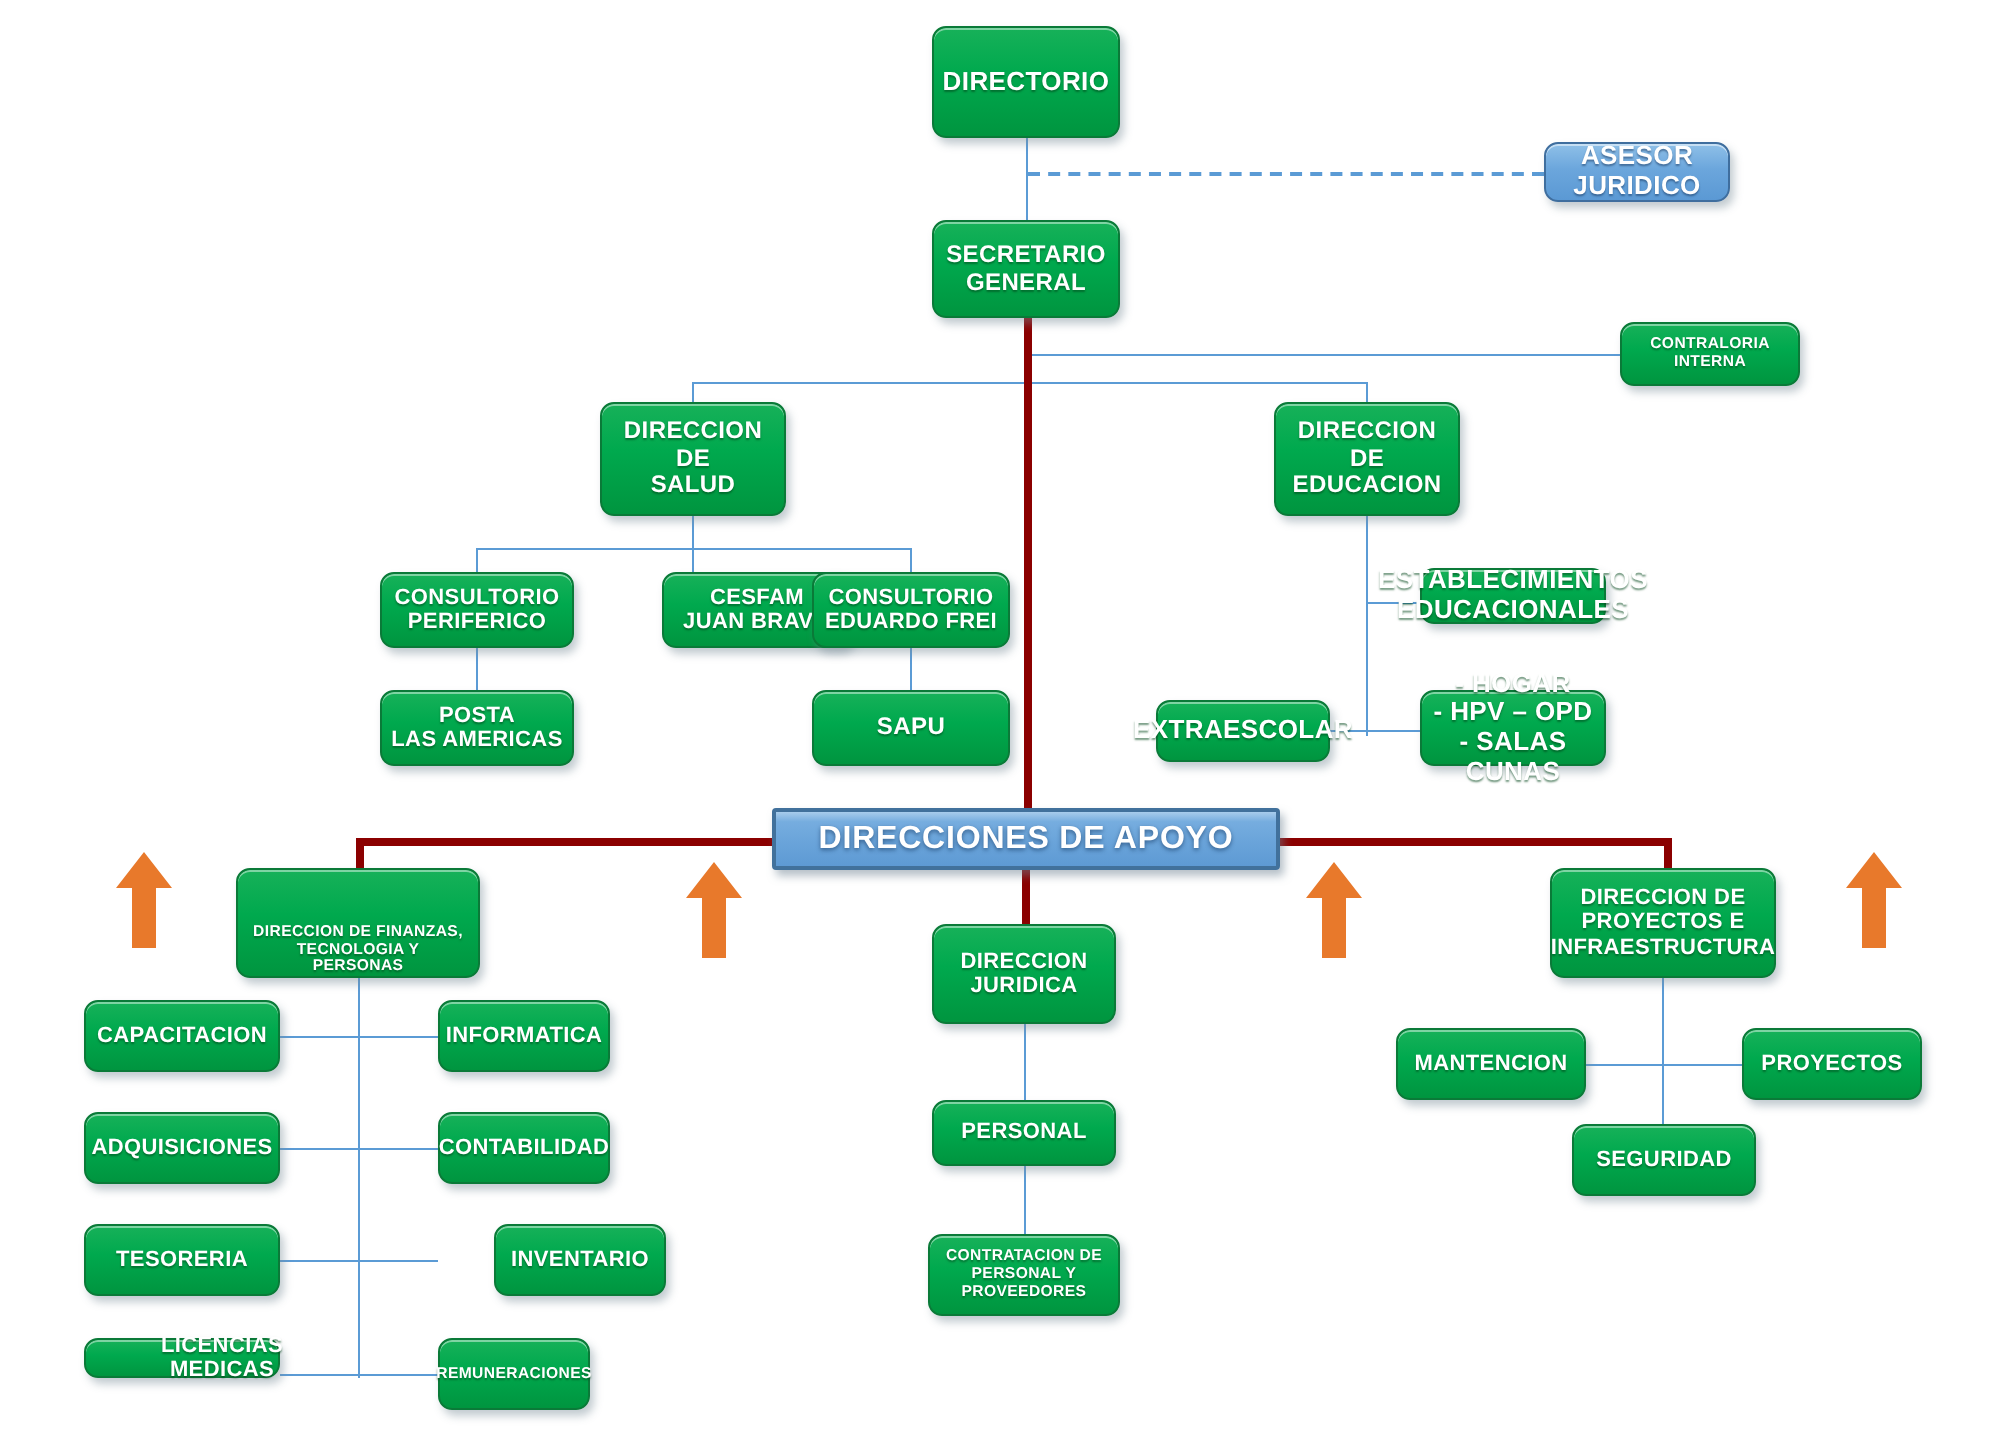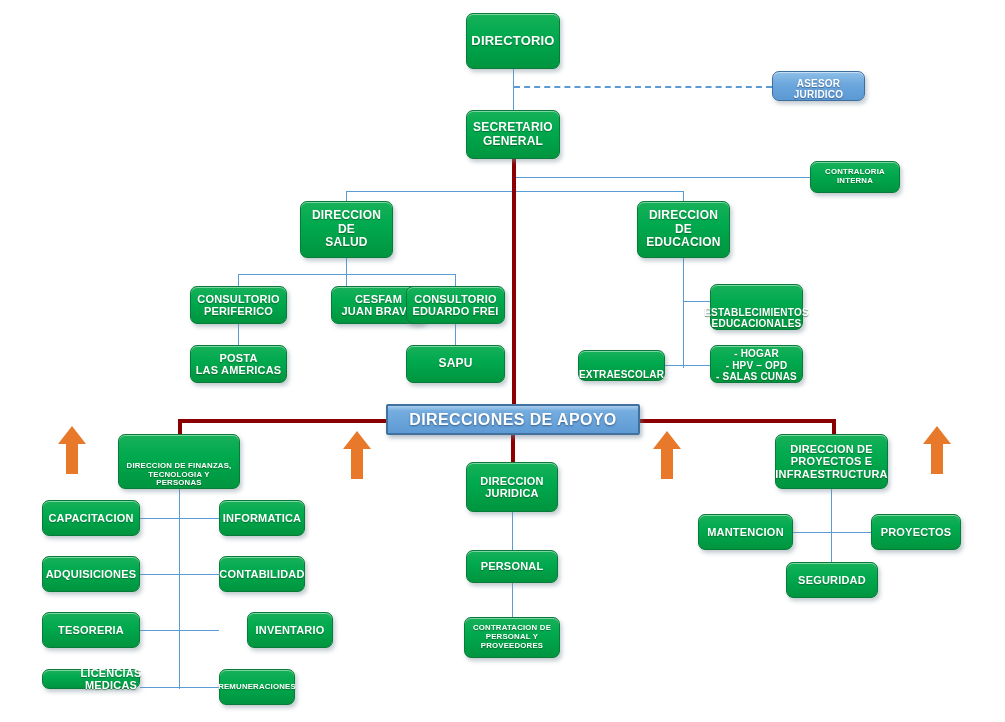--- a/index.html
+++ b/index.html
@@ -58,21 +58,21 @@
     border-radius:2px;
     box-shadow:2px 3px 4px rgba(110,130,145,.5);
     color:#ffffff;
     font-size:16px;
     letter-spacing:.4px;
     text-shadow:0 1px 2px rgba(10,40,80,.55);
   }
   .fs13{font-size:13px;}
   .fs12{font-size:12px;}
   .fs11{font-size:11px;}
-  .fs9{font-size:10px;align-items:flex-end;}
+  .fs9{font-size:13px;}
   .fs8{font-size:7.8px;}
   
   .arrow{
     position:absolute;
     width:32px;height:52px;
     z-index:4;
   }
   .arrow svg{display:block;width:100%;height:100%;}
 </style>
 </head>
@@ -191,21 +191,21 @@
     <div>
       <div>POSTA</div>
       <div>LAS AMERICAS</div>
     </div>
   </div>
 
   <div class="node green fs12" style="left:406px;top:345px;width:99px;height:38px;">
     <span>SAPU</span>
   </div>
 
-  <div class="node green fs9" style="left:710px;top:284px;width:93px;height:46px;">
+  <div class="node green fs9" style="left:710px;top:284px;width:93px;height:28px;">
     <div>
       <div>ESTABLECIMIENTOS</div>
       <div>EDUCACIONALES</div>
     </div>
   </div>
 
   <div class="node green fs9" style="left:578px;top:350px;width:87px;height:31px;">
     <span>EXTRAESCOLAR</span>
   </div>
 

